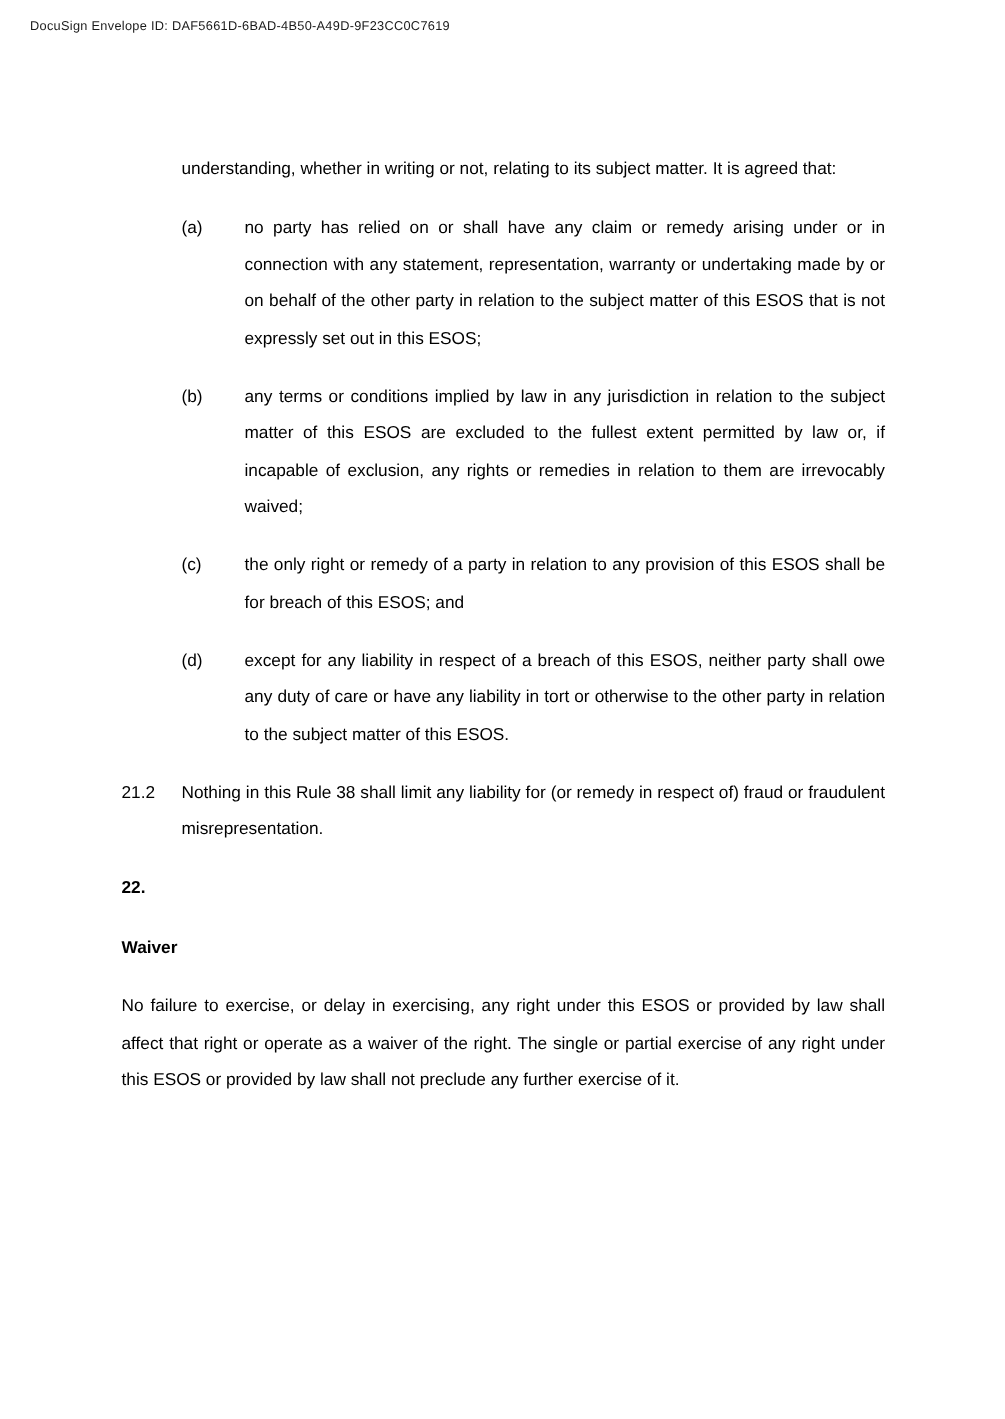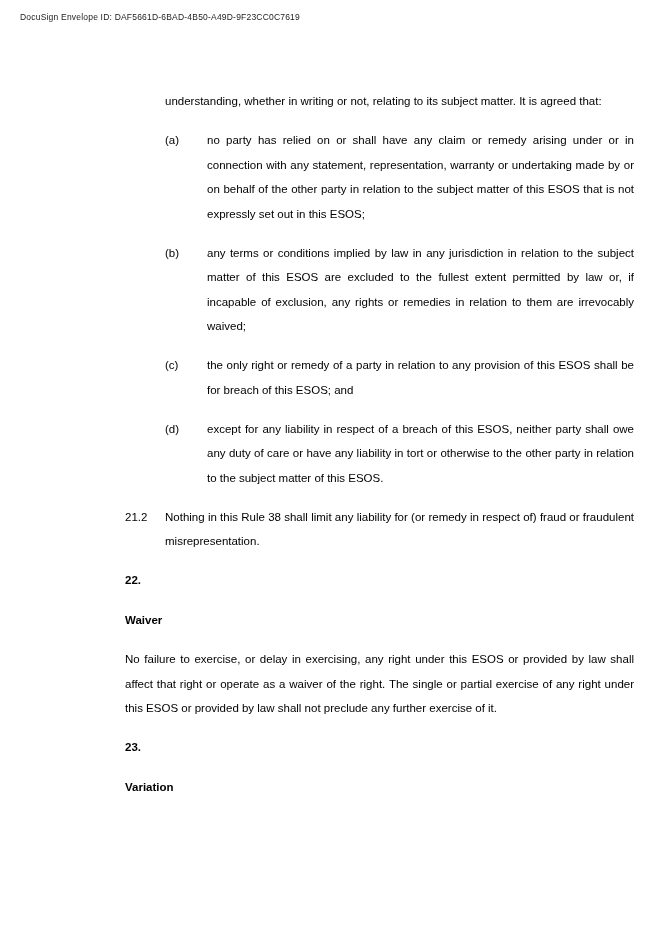--- a/index.html
+++ b/index.html
@@ -22,25 +22,24 @@
     left: 20px;
     top: 12px;
     font-size: 8.5px;
     letter-spacing: 0.2px;
     color: #1a1a1a;
     white-space: nowrap;
   }
   .content {
     position: absolute;
     left: 81px;
-    top: 89px;
+    top: 101px;
     width: 509px; 
     font-size: 11.5px;
     line-height: 24.5px;
-    margin-left: 44px;
   }
   .block {
     margin: 0 0 14.5px 0;
   }
   
   .intro {
     margin-left: 40px;
     text-align: justify;
     text-justify: inter-word;
   }
@@ -129,24 +128,20 @@
 
     <div class="block section-head">
       <span class="num">22.</span>
       <span class="title">Waiver</span>
     </div>
 
     <div class="block rule">
       <span class="body">No failure to exercise, or delay in exercising, any right under this ESOS or provided by law shall affect that right or operate as a waiver of the right. The single or partial exercise of any right under this ESOS or provided by law shall not preclude any further exercise of it.</span>
     </div>
 
-    <div class="block section-head">
-      <span class="num">23.</span>
-      <span class="title">Variation</span>
-    </div>
 
 
 
   </div>
 
   <div class="page-footer">19</div>
 
 </div>
 
 </body></html>

